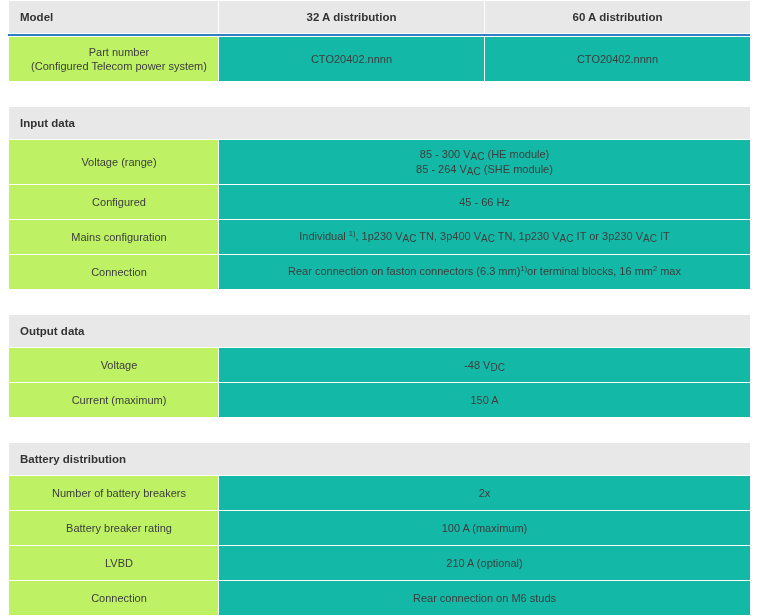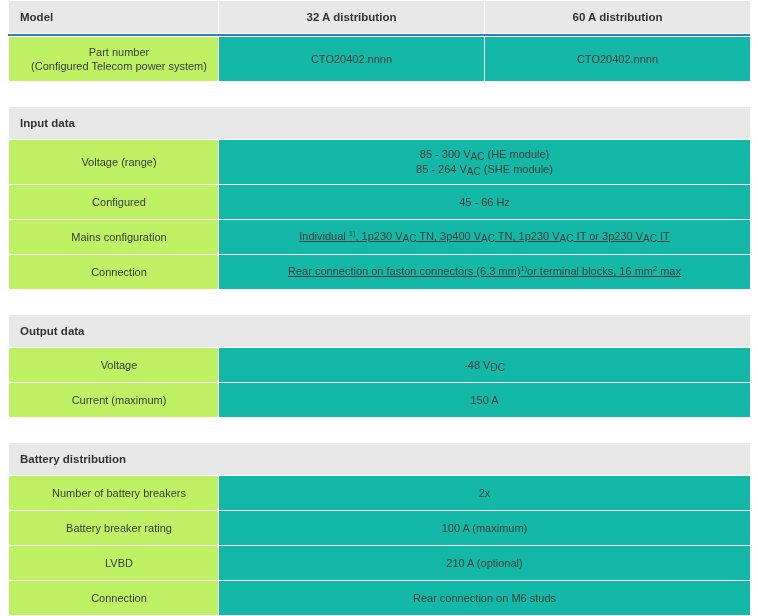--- a/index.html
+++ b/index.html
@@ -73,21 +73,21 @@
   .row td.val {
     background: #14b8a6;
     text-align: center;
     color: #3d3d3d;
     line-height: 15px;
   }
   .row.tall td { height: 44px; }
   .spacer { height: 24px; }
   sub { font-size: 10px; vertical-align: baseline; position: relative; top: 2px; }
   sup { font-size: 7.5px; vertical-align: baseline; position: relative; top: -4px; }
-  .nowrap { white-space: nowrap; text-decoration: underline; }
+  .nowrap { white-space: nowrap; }
   .two-line span { display: block; }
 </style>
 </head>
 <body>
 
 <div class="page">
 
   <table class="spec model-table">
     <colgroup>
         <col class="c-label">

